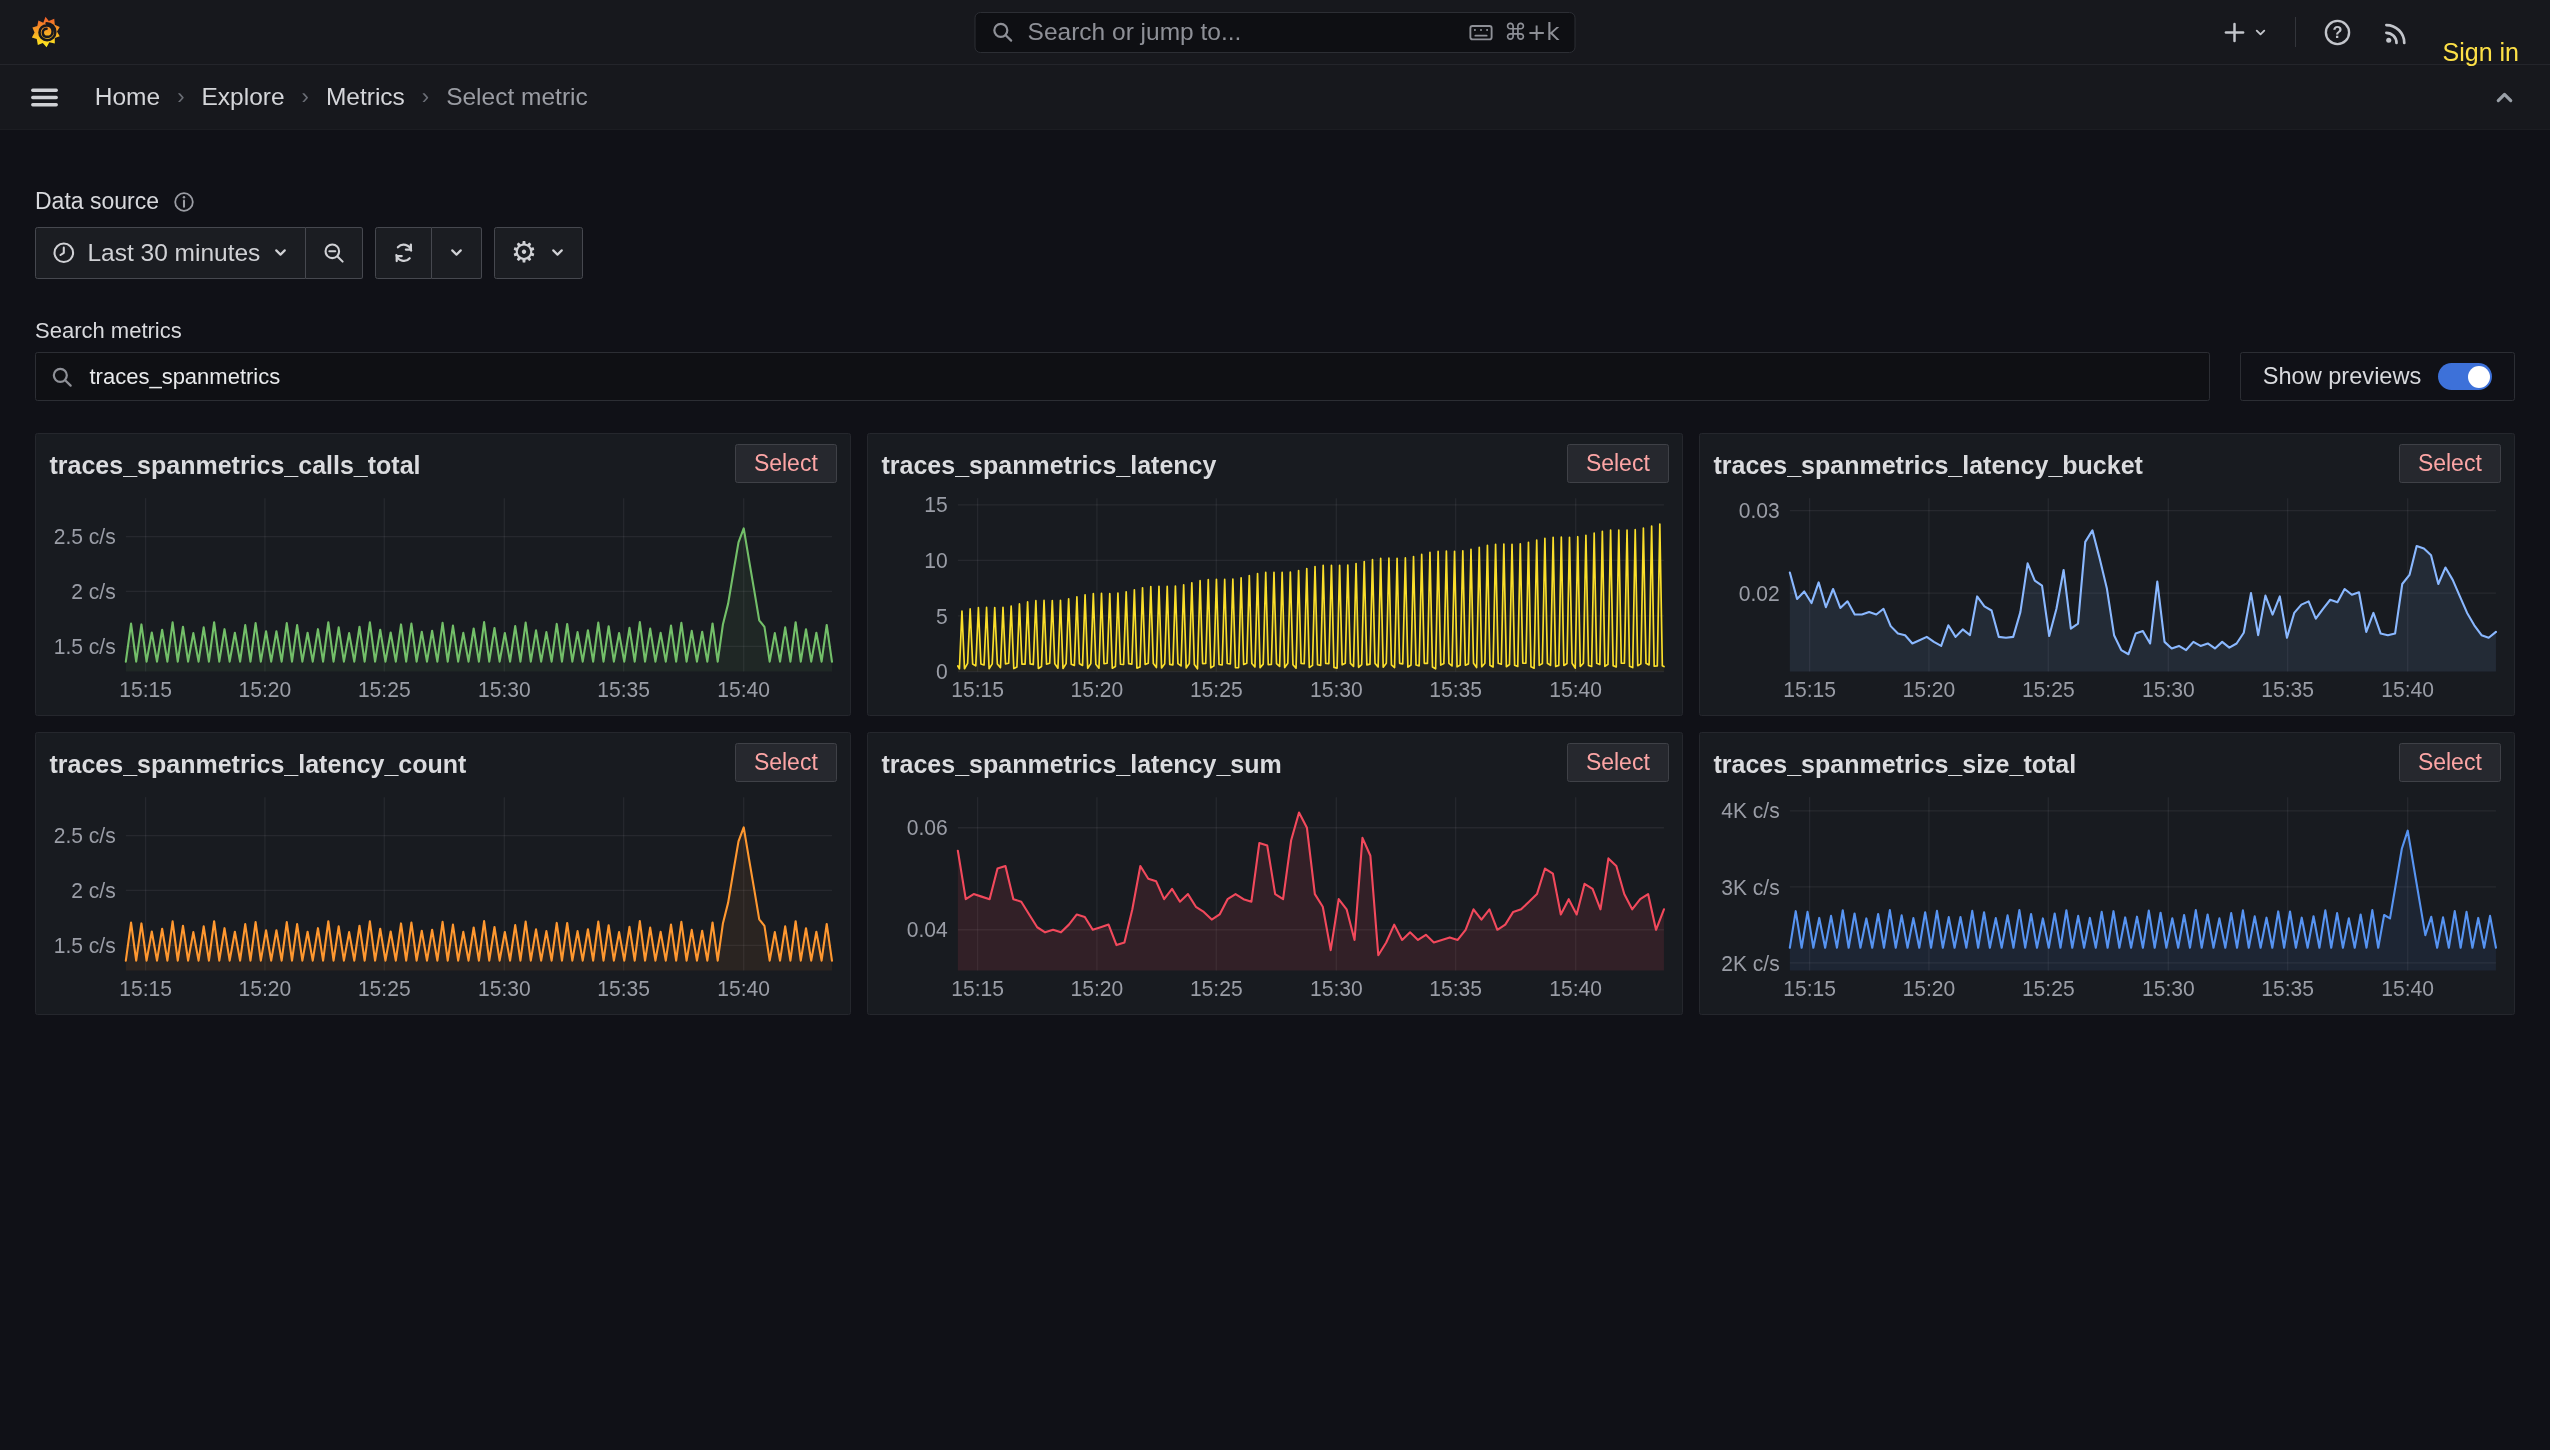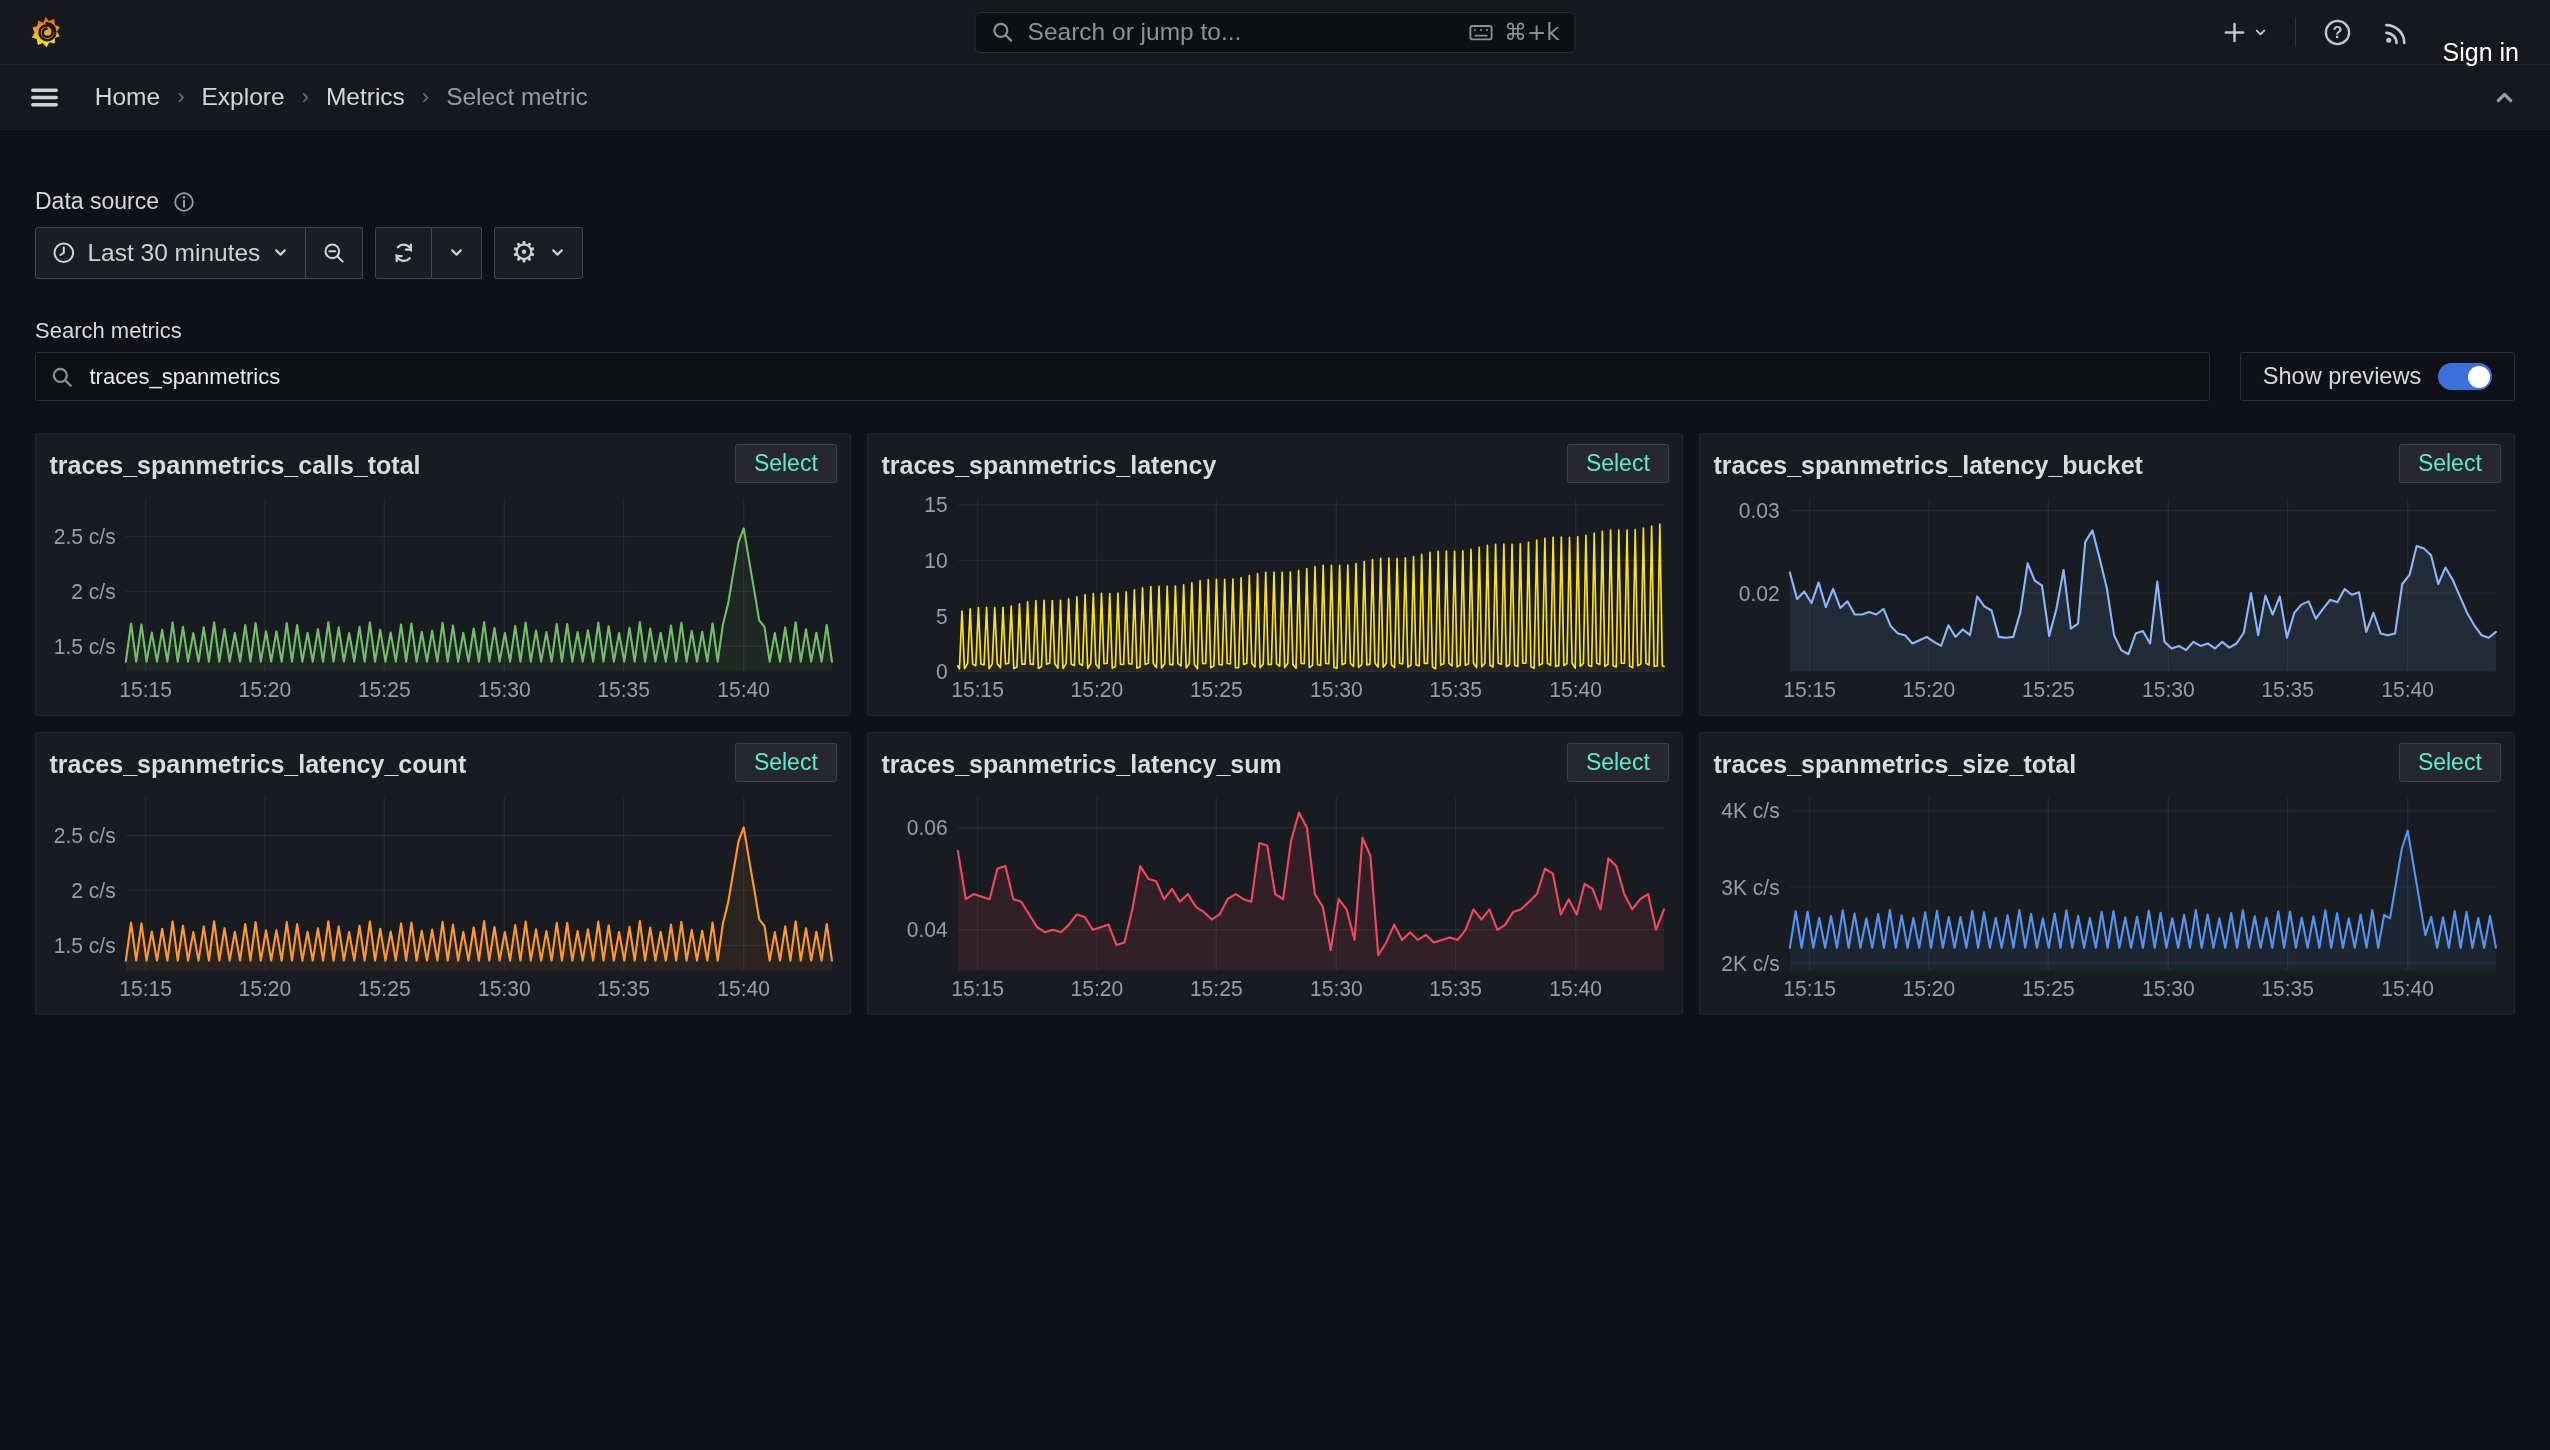--- a/index.html
+++ b/index.html
@@ -23,21 +23,21 @@
     border:0.8px solid #2c2e34; border-radius:5.9px;
     display:flex; align-items:center; gap:13.5px; padding:0 15px;
     color:#8e9097; font-size:24.5px; cursor:pointer;
   }
   .kbd-hint { margin-left:auto; display:flex; align-items:center; gap:10px;
     color:#8e9097; font-size:23px; font-family:"DejaVu Sans",sans-serif; }
   .nav-right { margin-left:auto; display:flex; align-items:center; gap:23.6px; color:#c3c5cb; }
   .icon-btn { background:none; border:none; color:#c3c5cb; padding:3.4px; cursor:pointer;
     display:flex; align-items:center; gap:6.8px; }
   .nav-divider { width:0.8px; height:30px; background:#33353b; }
-  .signin { font-size:25px; font-weight:500; color:#ffffff; background:none; border:none; cursor:pointer;margin-top:40px; }
+  .signin { font-size:25px; font-weight:500; color:#fde047; background:none; border:none; cursor:pointer;margin-top:40px; }
 
   
   .breadcrumb-bar {
     height:65px; background:#17181d; border-bottom:0.8px solid #1c1d22;
     display:flex; align-items:center; padding:0 27px; gap:32px;
   }
   .breadcrumb { display:flex; align-items:center; gap:17px; font-size:24.5px; }
   .crumb { color:#d4d5d9; cursor:pointer; }
   .crumb.current { color:#9a9ca3; cursor:default; }
   .sep { color:#6b6e76; font-size:22px; }
@@ -96,21 +96,21 @@
   
   .panel-grid { margin-top:32px; display:grid; grid-template-columns:repeat(3,1fr); gap:16px; }
   .panel {
     height:283px; background:#181b20; border:0.8px solid #25272d; border-radius:2.5px;
     padding:10px 13.5px;
   }
   .panel-header { display:flex; justify-content:space-between; align-items:flex-start; }
   .panel-title { font-size:25px; font-weight:600; color:#dadbde; margin:6.8px 0 0; }
   .select-btn {
     height:39px; padding:0 17.7px; background:#26282e; border:0.8px solid #3f4147;
-    border-radius:2.5px; color:#5eead4; font-size:23px; font-weight:500; cursor:pointer;text-align:center;
+    border-radius:2.5px; color:#fca5a5; font-size:23px; font-weight:500; cursor:pointer;text-align:center;
   }
   .chart { margin-top:5px; height:214px; }
   .chart svg { width:100%; height:100%; }
 </style>
 </head>
 <body>
 
 <header class="topnav">
   <button class="icon-btn">
     <svg width="35" height="35" viewBox="0 0 64 64">

